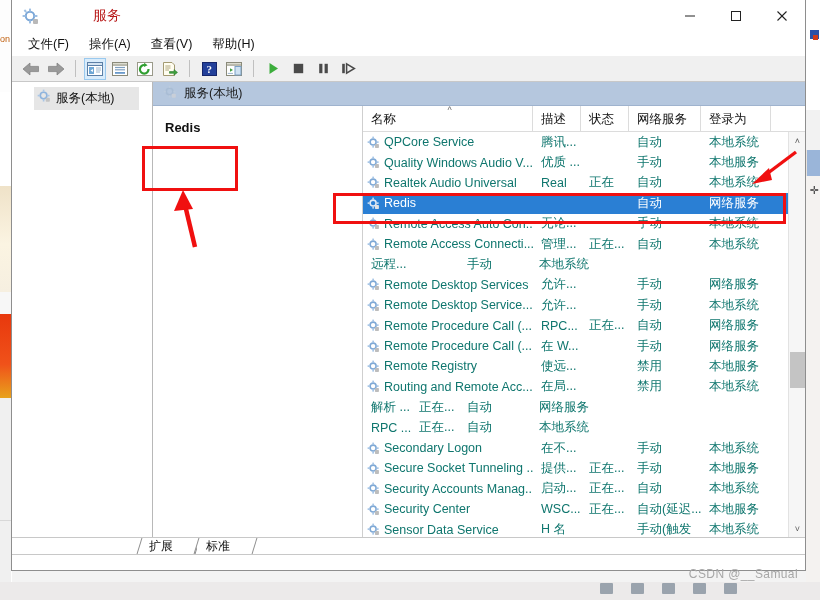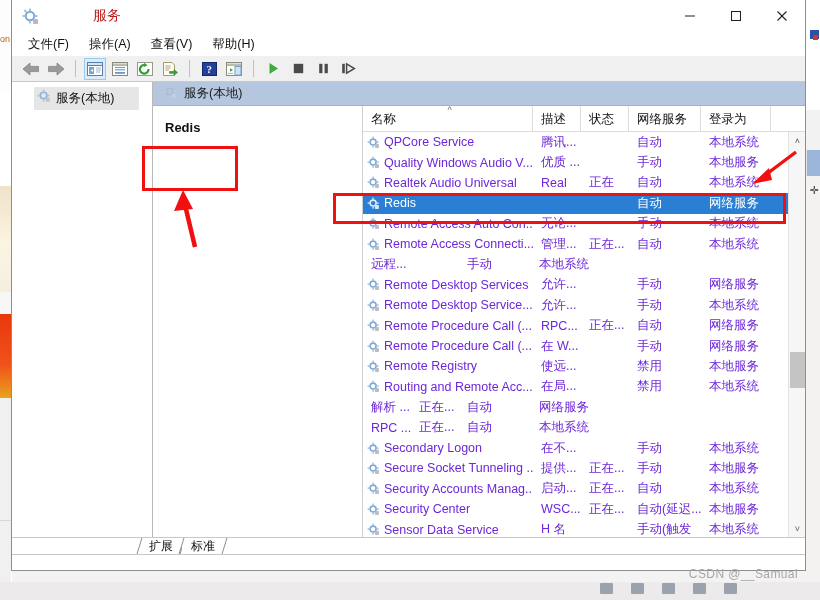--- a/index.html
+++ b/index.html
@@ -95,21 +95,21 @@
   }
   .lh .sortcaret { position:absolute; left:50%; top:-1px; font-size:9px; color:#666; }
   .c-name { width:170px; }
   .c-desc { width:48px; }
   .c-state { width:48px; }
   .c-start { width:72px; }
   .c-logon { width:70px; }
   .c-pad { flex:1; border-right:none; }
 
   .rows { position:absolute; left:0; right:17px; top:26px; bottom:0; overflow:hidden; }
-  .row { display:flex; height:20.4px; align-items:center; font-size:12.5px; color:#6d28d9; white-space:nowrap; }
+  .row { display:flex; height:20.4px; align-items:center; font-size:12.5px; color:#0f766e; white-space:nowrap; }
   .row.sel { background:#2a7fd4; color:#ffffff; }
   .cell { padding-left:8px; overflow:hidden; text-overflow:clip; white-space:nowrap; }
   .cell.name { width:170px; display:flex; align-items:center; gap:4px; padding-left:4px; }
   .cell.desc { width:48px; }
   .cell.state { width:48px; }
   .cell.start { width:72px; }
   .cell.logon { width:70px; }
 
   
   .gear { width:13px; height:13px; flex:0 0 13px; position:relative; }
@@ -121,21 +121,21 @@
   .vs-arrow.top { position:absolute; top:0; }
   .vs-arrow.bot { position:absolute; bottom:0; }
   .vs-thumb { position:absolute; left:1px; width:15px; top:220px; height:36px; background:#c4c4c4; }
 
   
   .tabbar {
     position:absolute; left:0; right:0; bottom:16px; height:17px;
     background:#ffffff; border-top:1px solid #c8c8c8; padding-left:128px; display:flex; align-items:flex-end;
   }
   .tab {
-    font-size:12px; color:#111; padding:0 9px 1px 9px; position:relative; height:16px; line-height:16px;
+    font-size:12px; color:#111; padding:0 24px 1px 9px; position:relative; height:16px; line-height:16px;
     background:#ffffff;
   }
   .tab .sl { position:absolute; left:-1px; top:0; height:16px; width:9px; border-left:1px solid #8e8e8e; transform:skewX(-17deg); }
   .tab .sr { position:absolute; right:-1px; top:0; height:16px; width:9px; border-right:1px solid #8e8e8e; transform:skewX(-17deg); }
   .statusbar { position:absolute; left:0; right:0; bottom:0; height:16px; background:#ffffff; border-top:1px solid #c8c8c8; }
 
   
   .watermark {
     position:absolute; right:22px; bottom:19px; font-size:12px; color:#a7a7a7;
     letter-spacing:0.4px;

